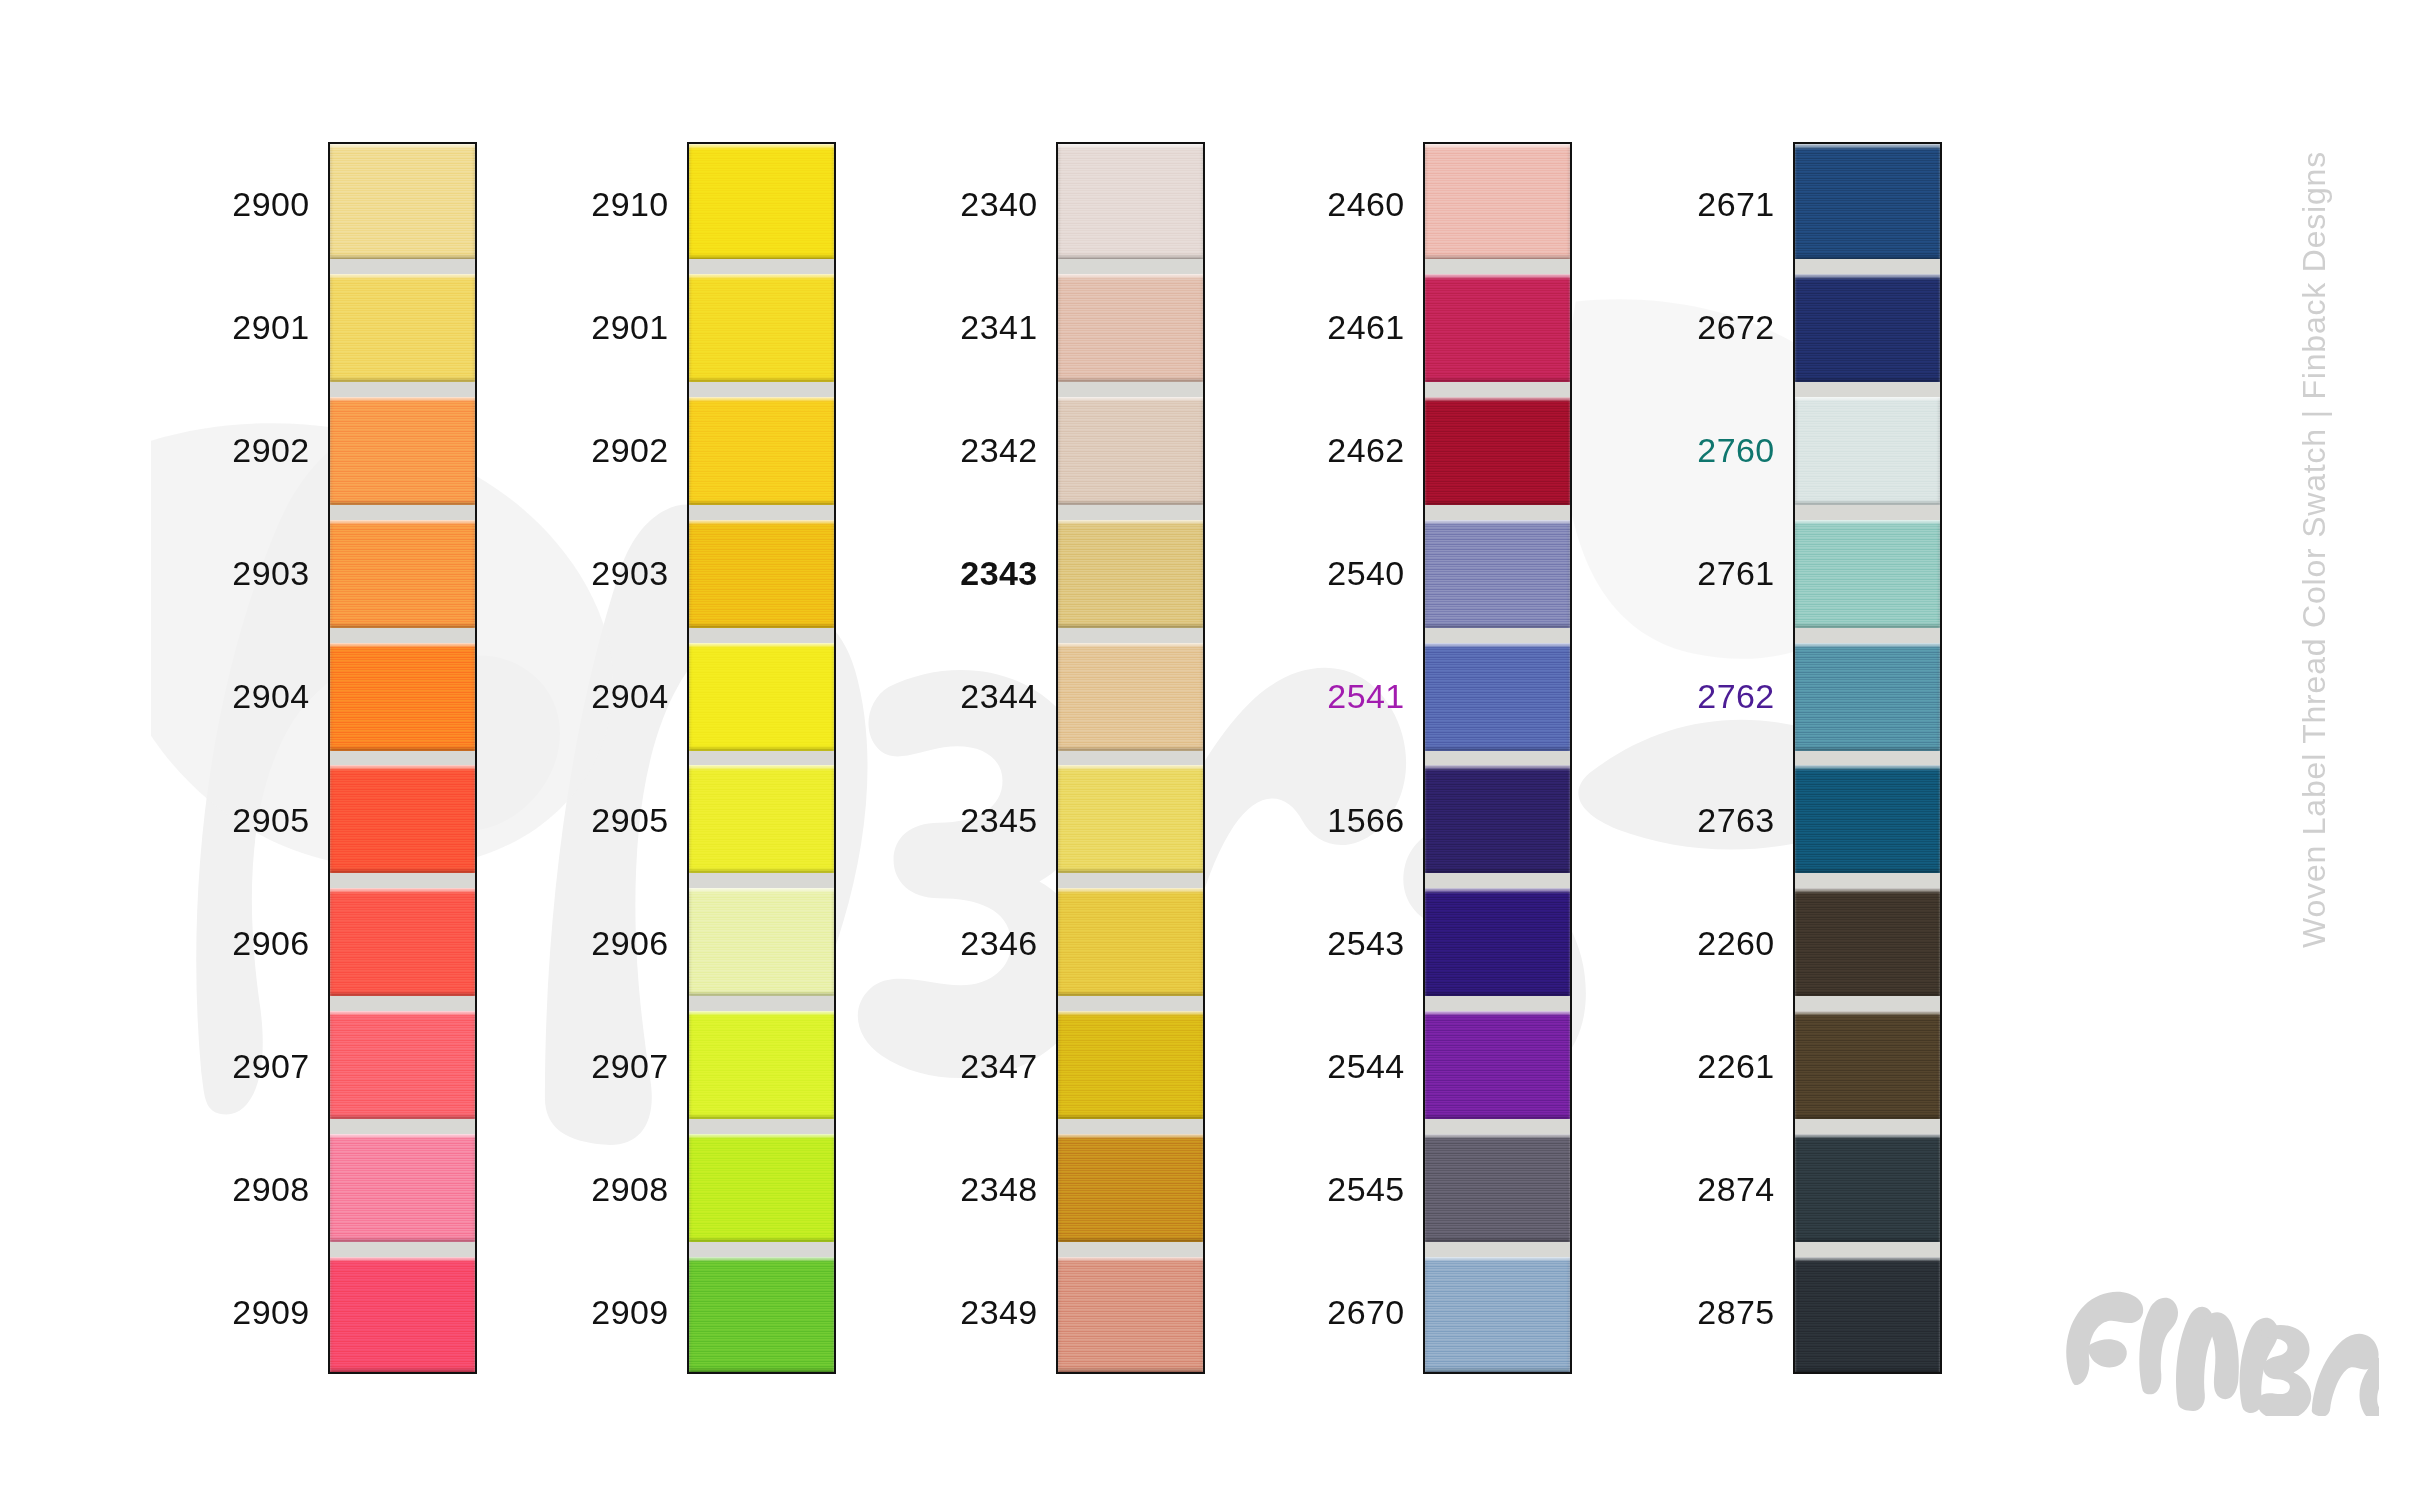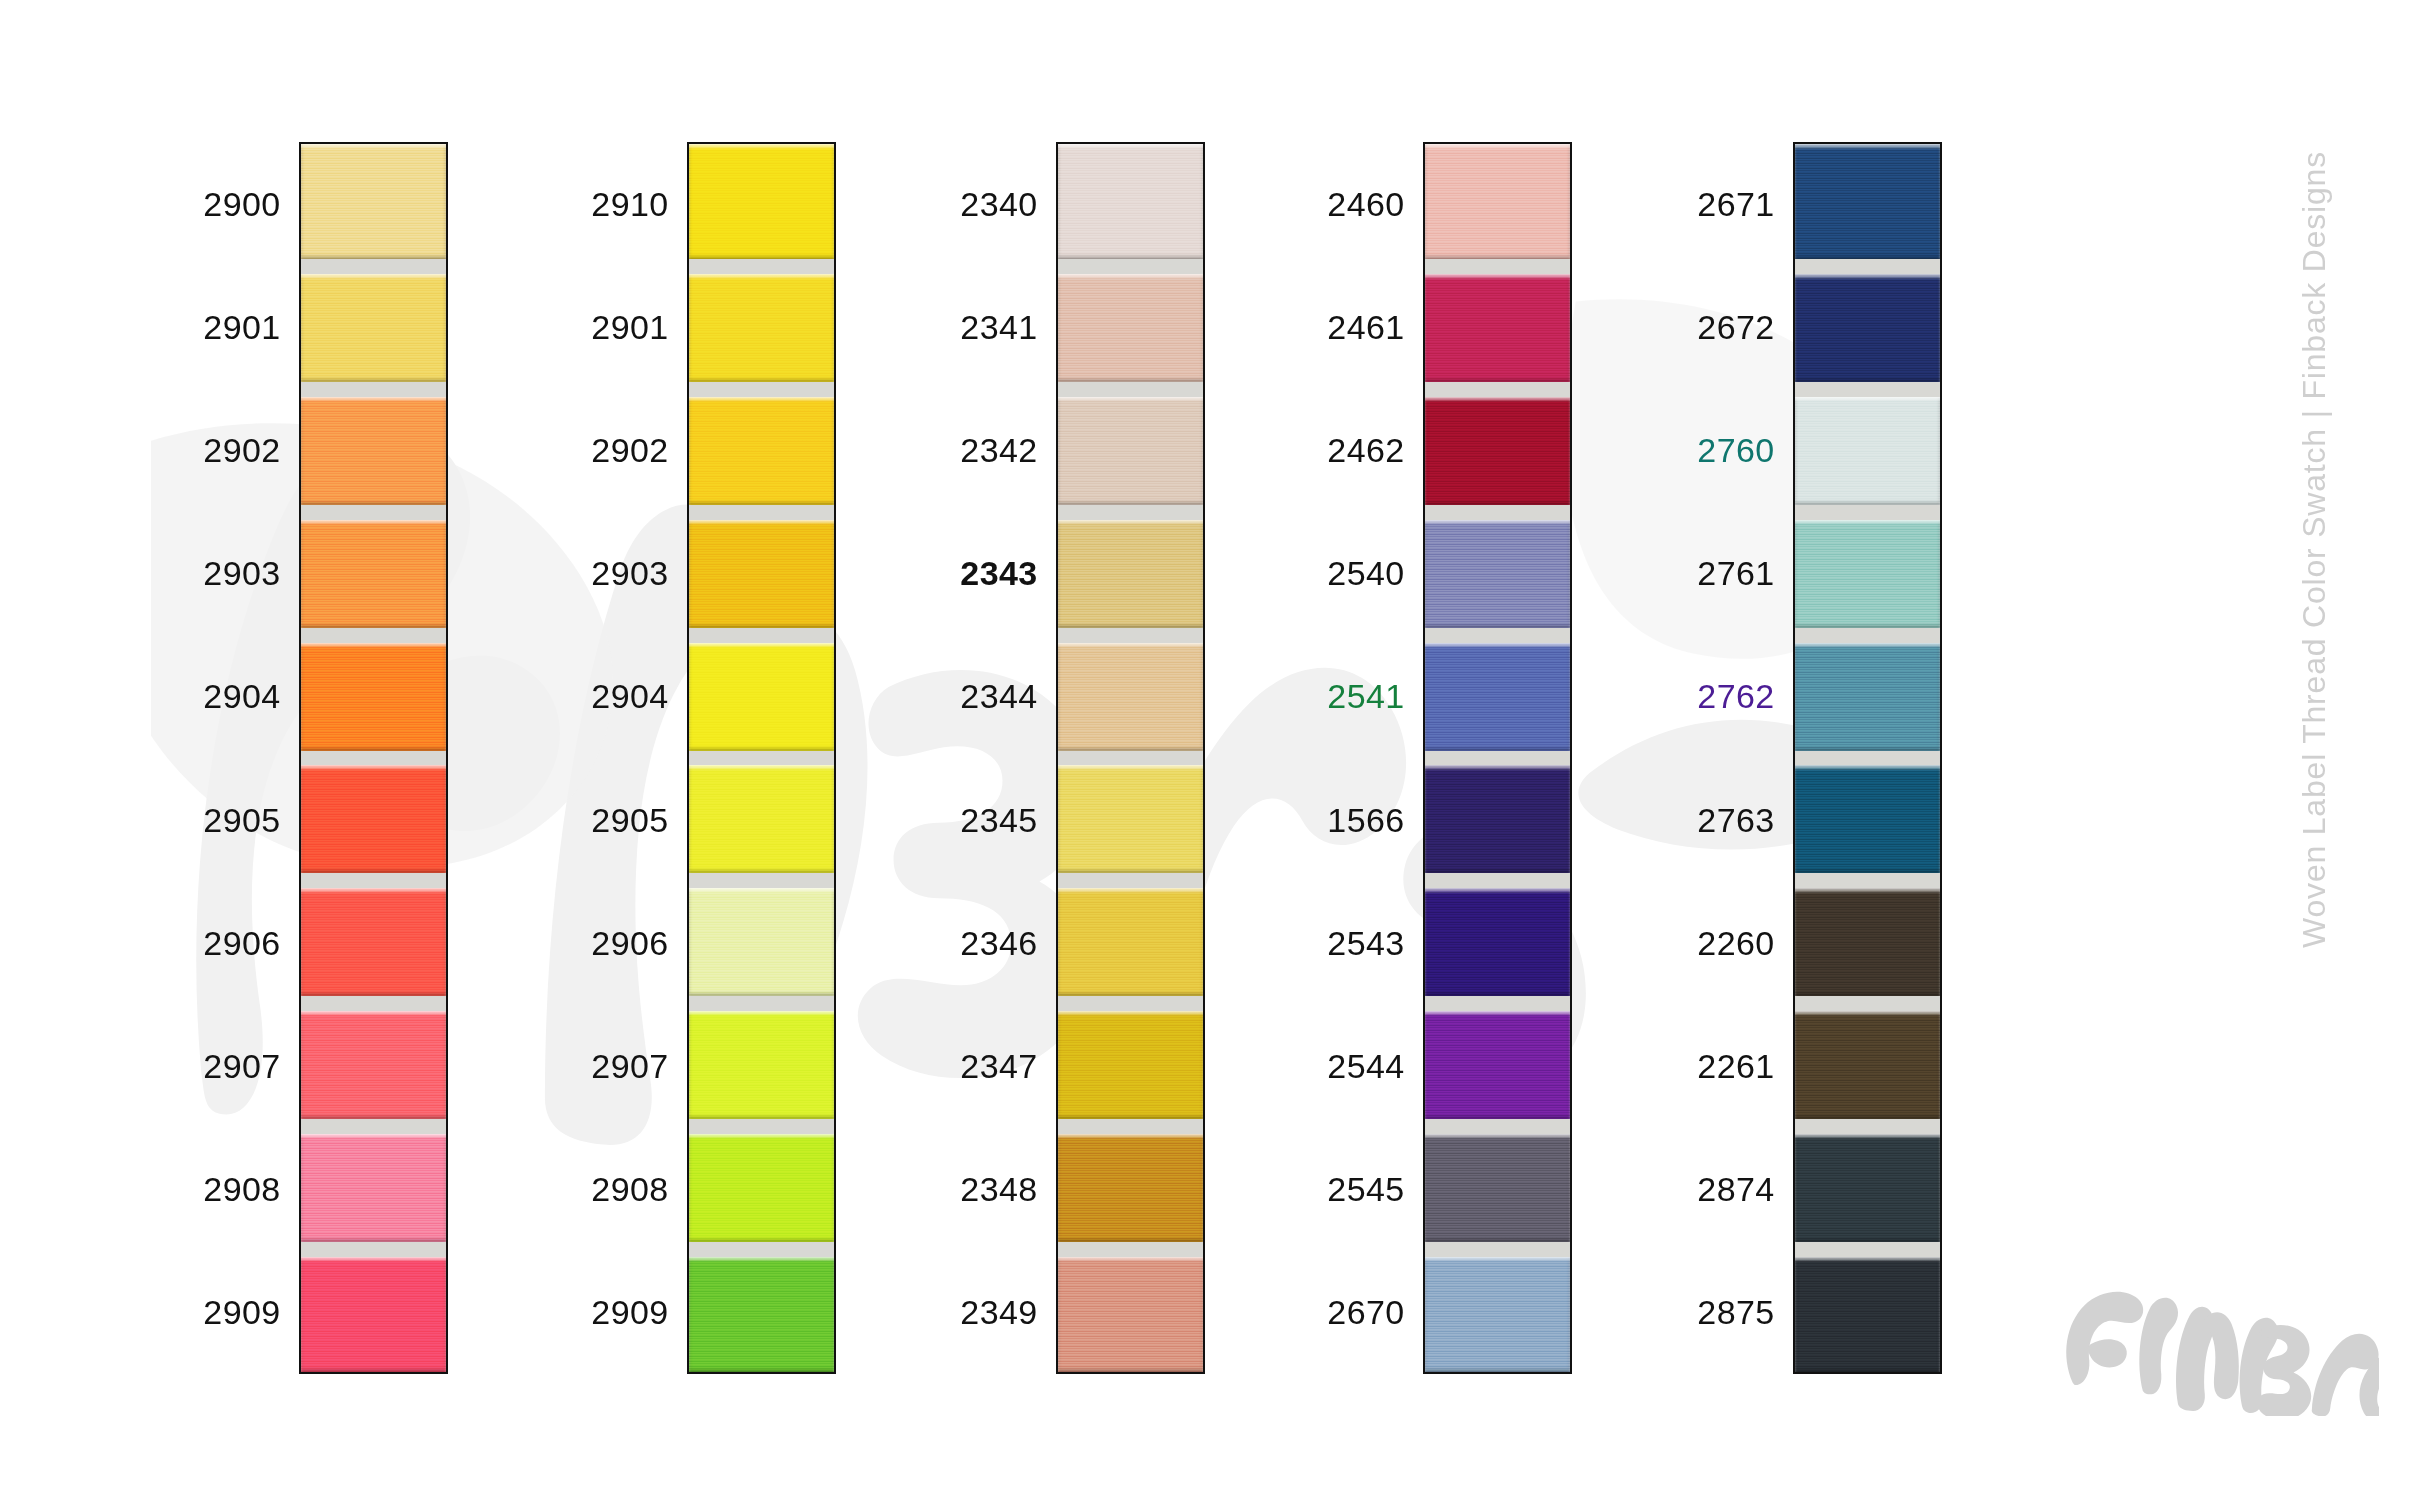--- a/index.html
+++ b/index.html
@@ -152,21 +152,21 @@
       <path d="M1720 620 C1800 560 1900 540 2010 580 C2090 608 2100 660 2020 690 C1930 724 1830 720 1750 690
                C1700 670 1690 642 1720 620 Z"></path>
 
       <path d="M-40 240 C160 160 420 220 520 400 C600 544 520 700 360 730 C180 764 20 660 -40 500 Z" opacity=".8"></path>
       <path d="M1700 60 C1900 40 2080 140 2090 300 C2098 430 1980 510 1840 480 C1700 450 1660 280 1700 60 Z" opacity=".55"></path>
     </g>
   </svg>
 </div>
 
 <div id="swatch-grid">
-    <div class="swatch-column" style="left: 115px;">
+    <div class="swatch-column" style="left: 144px;">
       <div class="code-stack">
         <div class="code-label" style="color: rgb(18, 18, 18);">2900</div>
         <div class="code-label" style="color: rgb(18, 18, 18);">2901</div>
         <div class="code-label" style="color: rgb(18, 18, 18);">2902</div>
         <div class="code-label" style="color: rgb(18, 18, 18);">2903</div>
         <div class="code-label" style="color: rgb(18, 18, 18);">2904</div>
         <div class="code-label" style="color: rgb(18, 18, 18);">2905</div>
         <div class="code-label" style="color: rgb(18, 18, 18);">2906</div>
         <div class="code-label" style="color: rgb(18, 18, 18);">2907</div>
         <div class="code-label" style="color: rgb(18, 18, 18);">2908</div>
@@ -296,21 +296,21 @@
           <div class="band" style="background: rgb(216, 142, 121);"></div>
         </div>
       </div>
     </div>
     <div class="swatch-column" style="left: 1239px;">
       <div class="code-stack">
         <div class="code-label" style="color: rgb(18, 18, 18);">2460</div>
         <div class="code-label" style="color: rgb(18, 18, 18);">2461</div>
         <div class="code-label" style="color: rgb(18, 18, 18);">2462</div>
         <div class="code-label" style="color: rgb(18, 18, 18);">2540</div>
-        <div class="code-label" style="color: #15803d;">2541</div>
+        <div class="code-label" style="color: #a21caf;">2541</div>
         <div class="code-label" style="color: rgb(18, 18, 18);">1566</div>
         <div class="code-label" style="color: rgb(18, 18, 18); margin-left: 28px;">2543</div>
         <div class="code-label" style="color: rgb(18, 18, 18);">2544</div>
         <div class="code-label" style="color: rgb(18, 18, 18);">2545</div>
         <div class="code-label" style="color: rgb(18, 18, 18);">2670</div>
       </div>
       <div class="spool-stack" style="background: rgb(216, 216, 212); border-color: rgb(17, 17, 17);">
         <div class="spool">
           <div class="band" style="background: rgb(237, 183, 173);"></div>
         </div>

